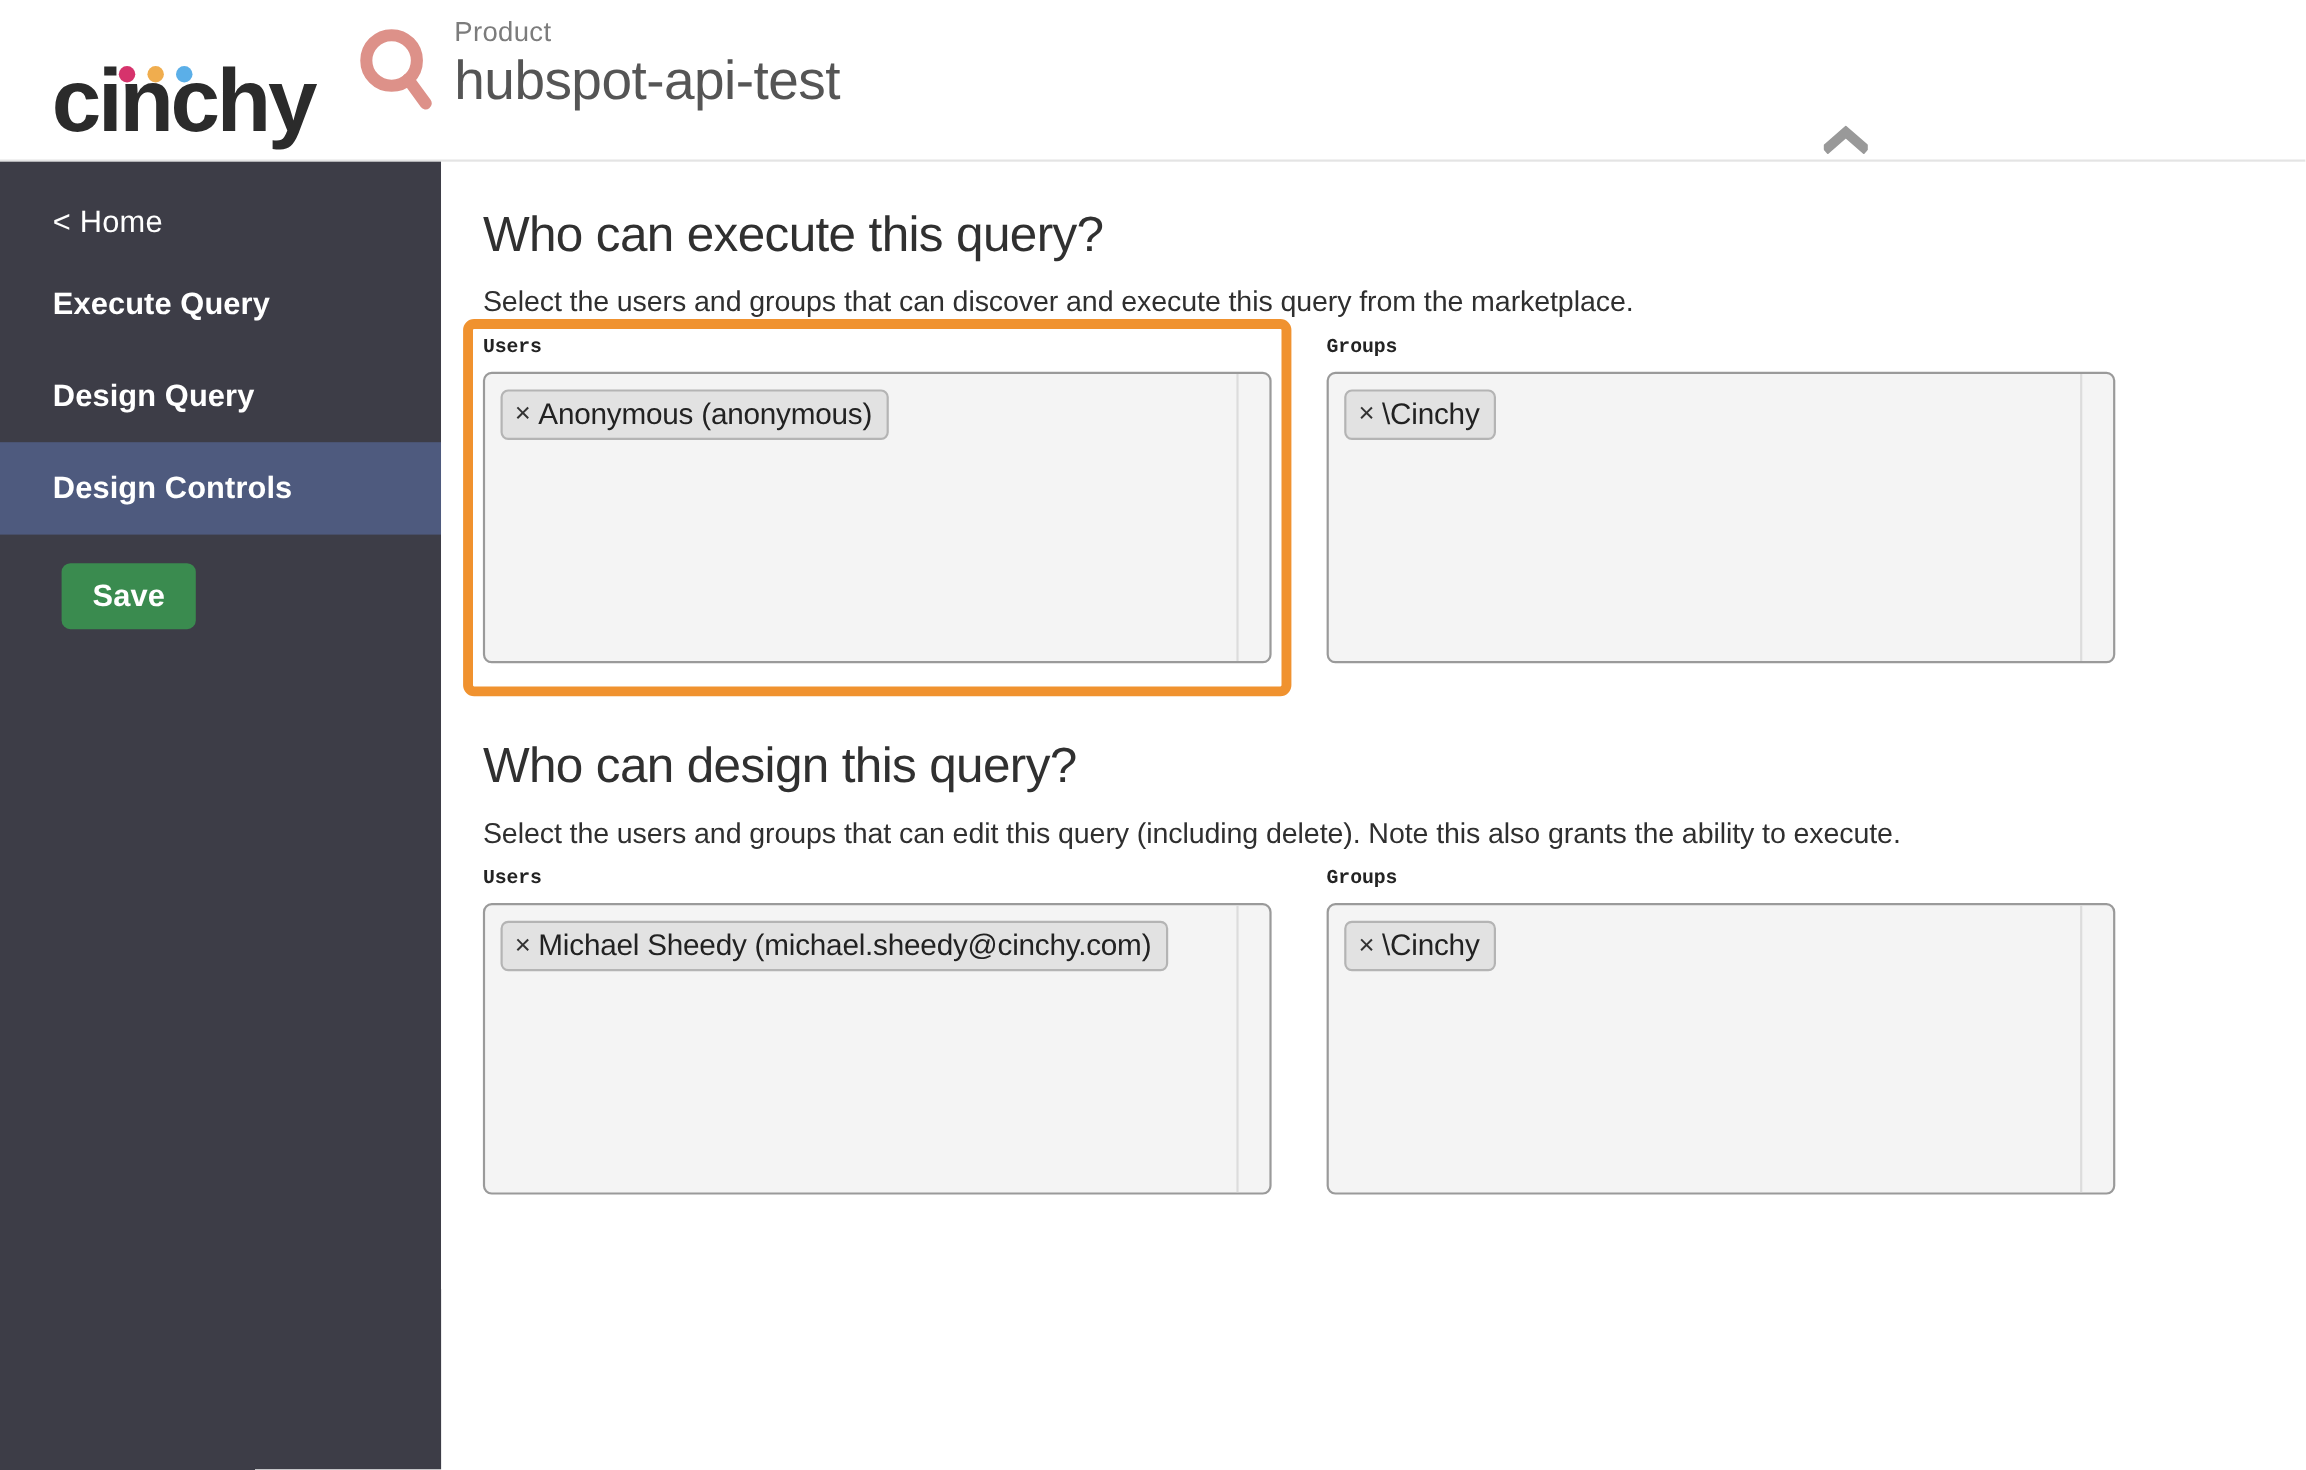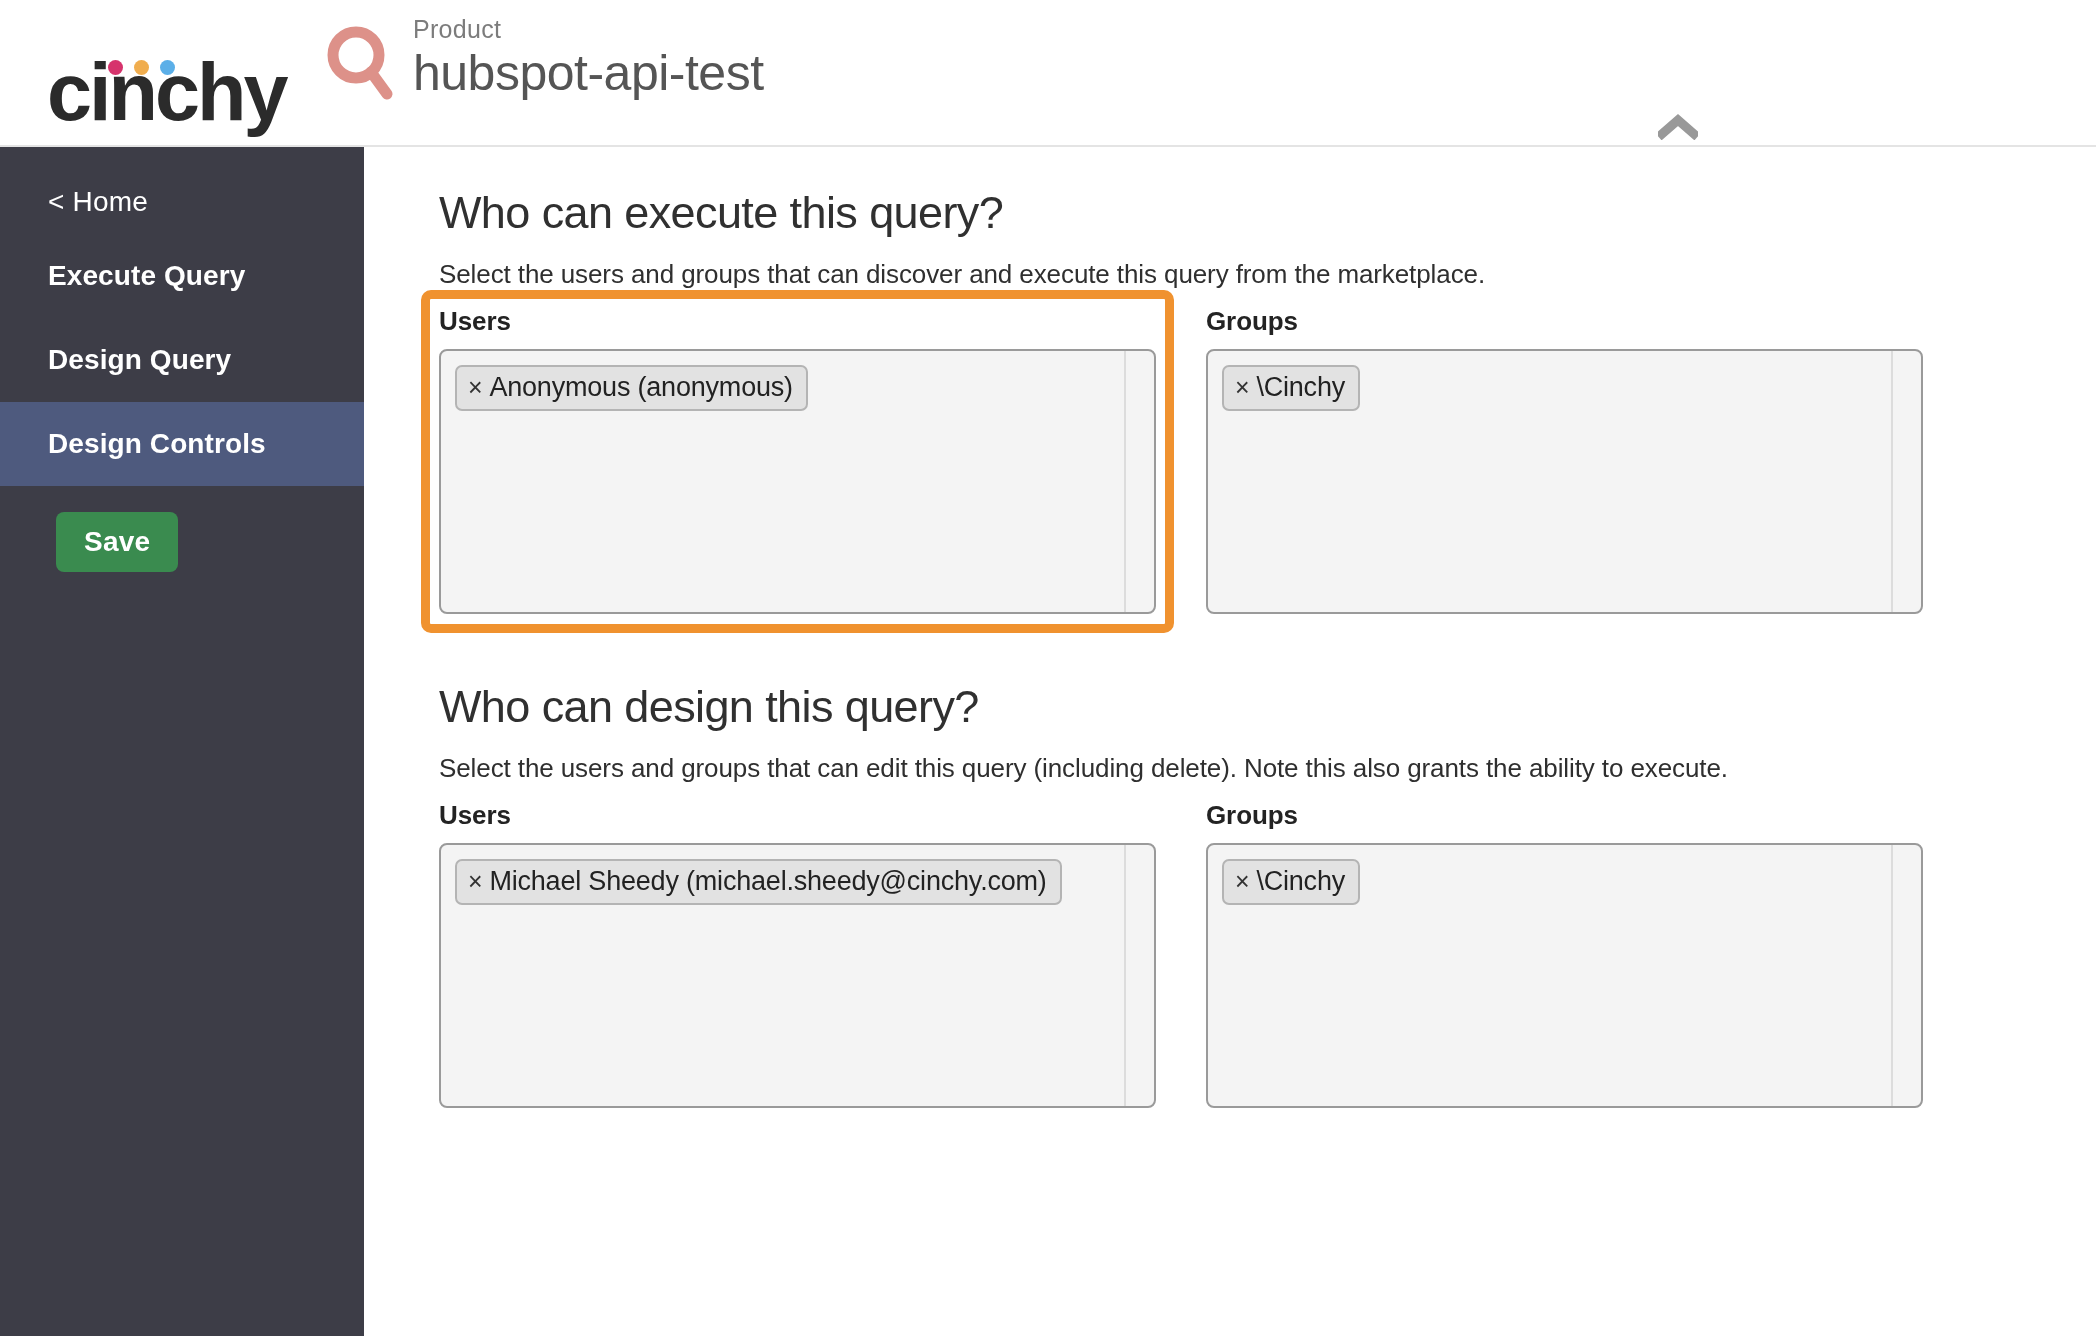--- a/index.html
+++ b/index.html
@@ -118,21 +118,21 @@
     top: 145px; left: 0;
     width: 2096px;
     height: 2px;
     background: #e4e4e4;
   }
 
   
   .sidebar {
     position: absolute;
     top: 146px; left: 0;
-    width: 364px;
+    width: 401px;
     height: 1190px;
     background: #3d3d47;
     color: #ffffff;
     padding-top: 24px;
   }
 
   .nav-home {
     padding: 16px 0 16px 48px;
     font-size: 28px;
     color: #ffffff;
@@ -201,25 +201,26 @@
   }
 
   .columns {
     display: flex;
     gap: 50px;
   }
 
   .col { width: 717px; }
 
   .field-label {
-    font-size: 26px;
+    font-size: 18px;
     font-weight: 700;
     color: #232323;
     margin-bottom: 12px;
     letter-spacing: -0.1px;
+    font-family: Liberation Mono, monospace;
   }
 
   .tagbox {
     position: relative;
     height: 265px;
     background: #f4f4f4;
     border: 2px solid #9a9a9a;
     border-radius: 8px;
     padding: 14px 14px 0 14px;
     overflow: hidden;

